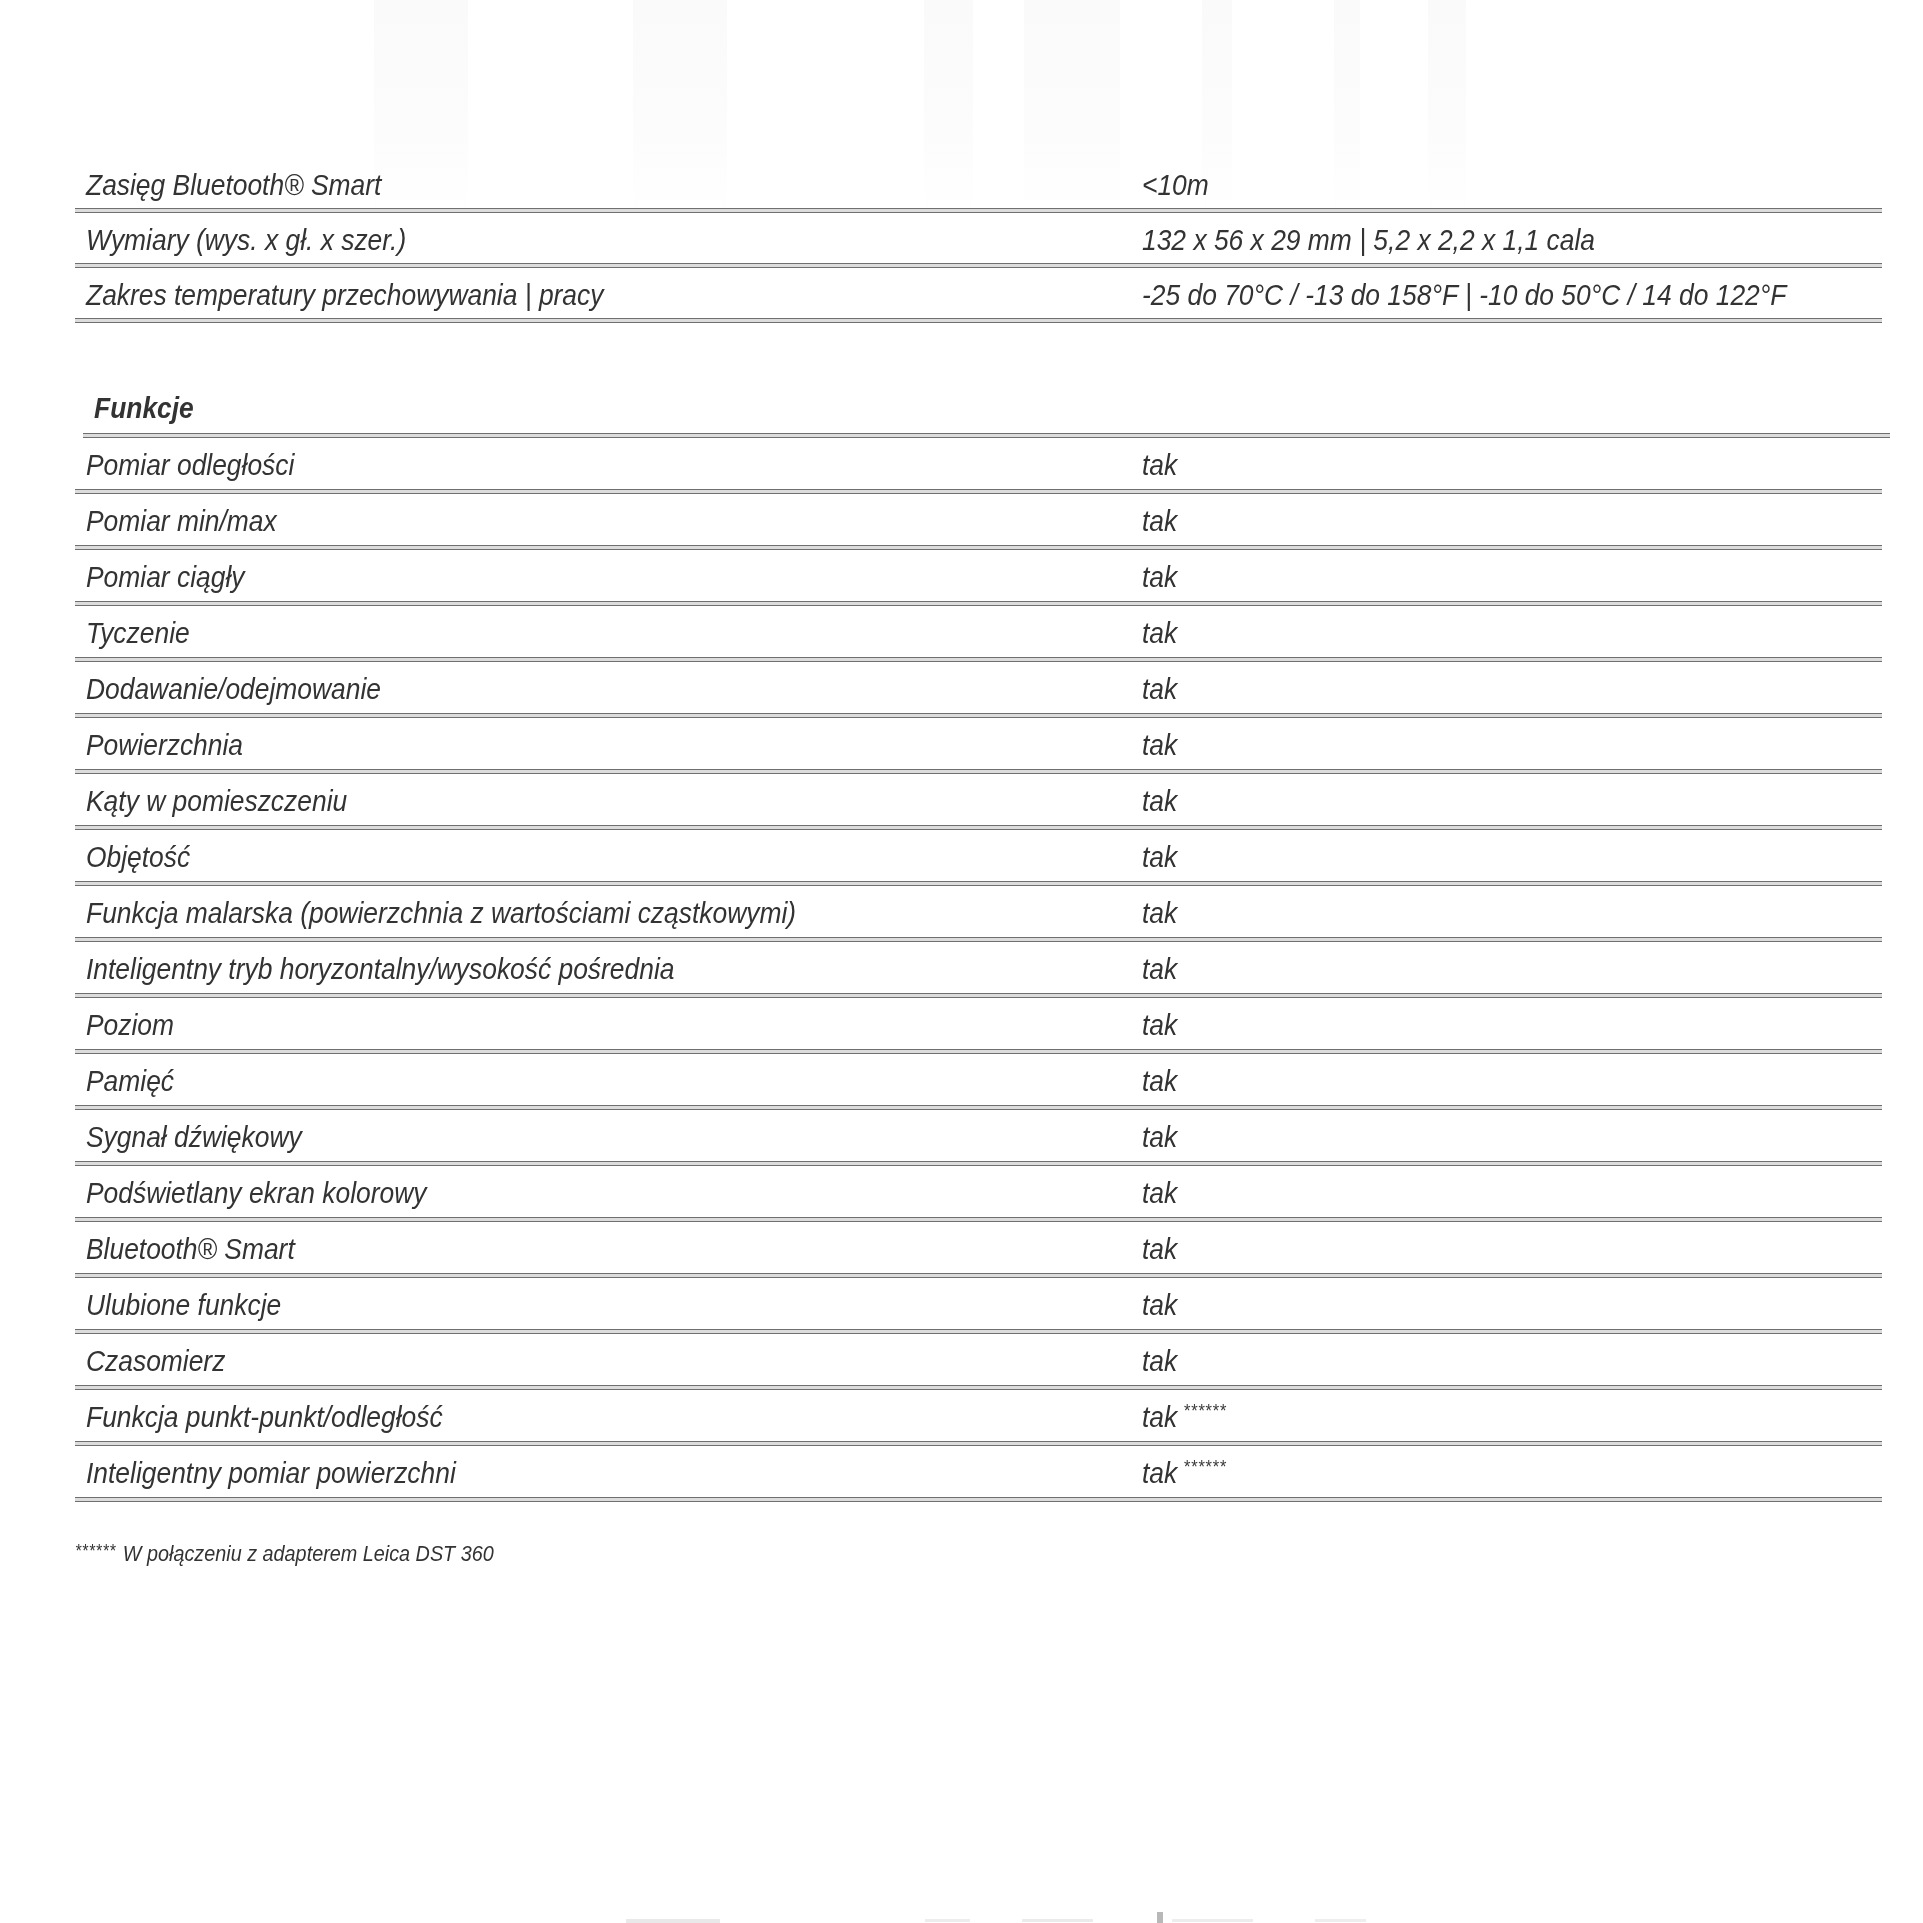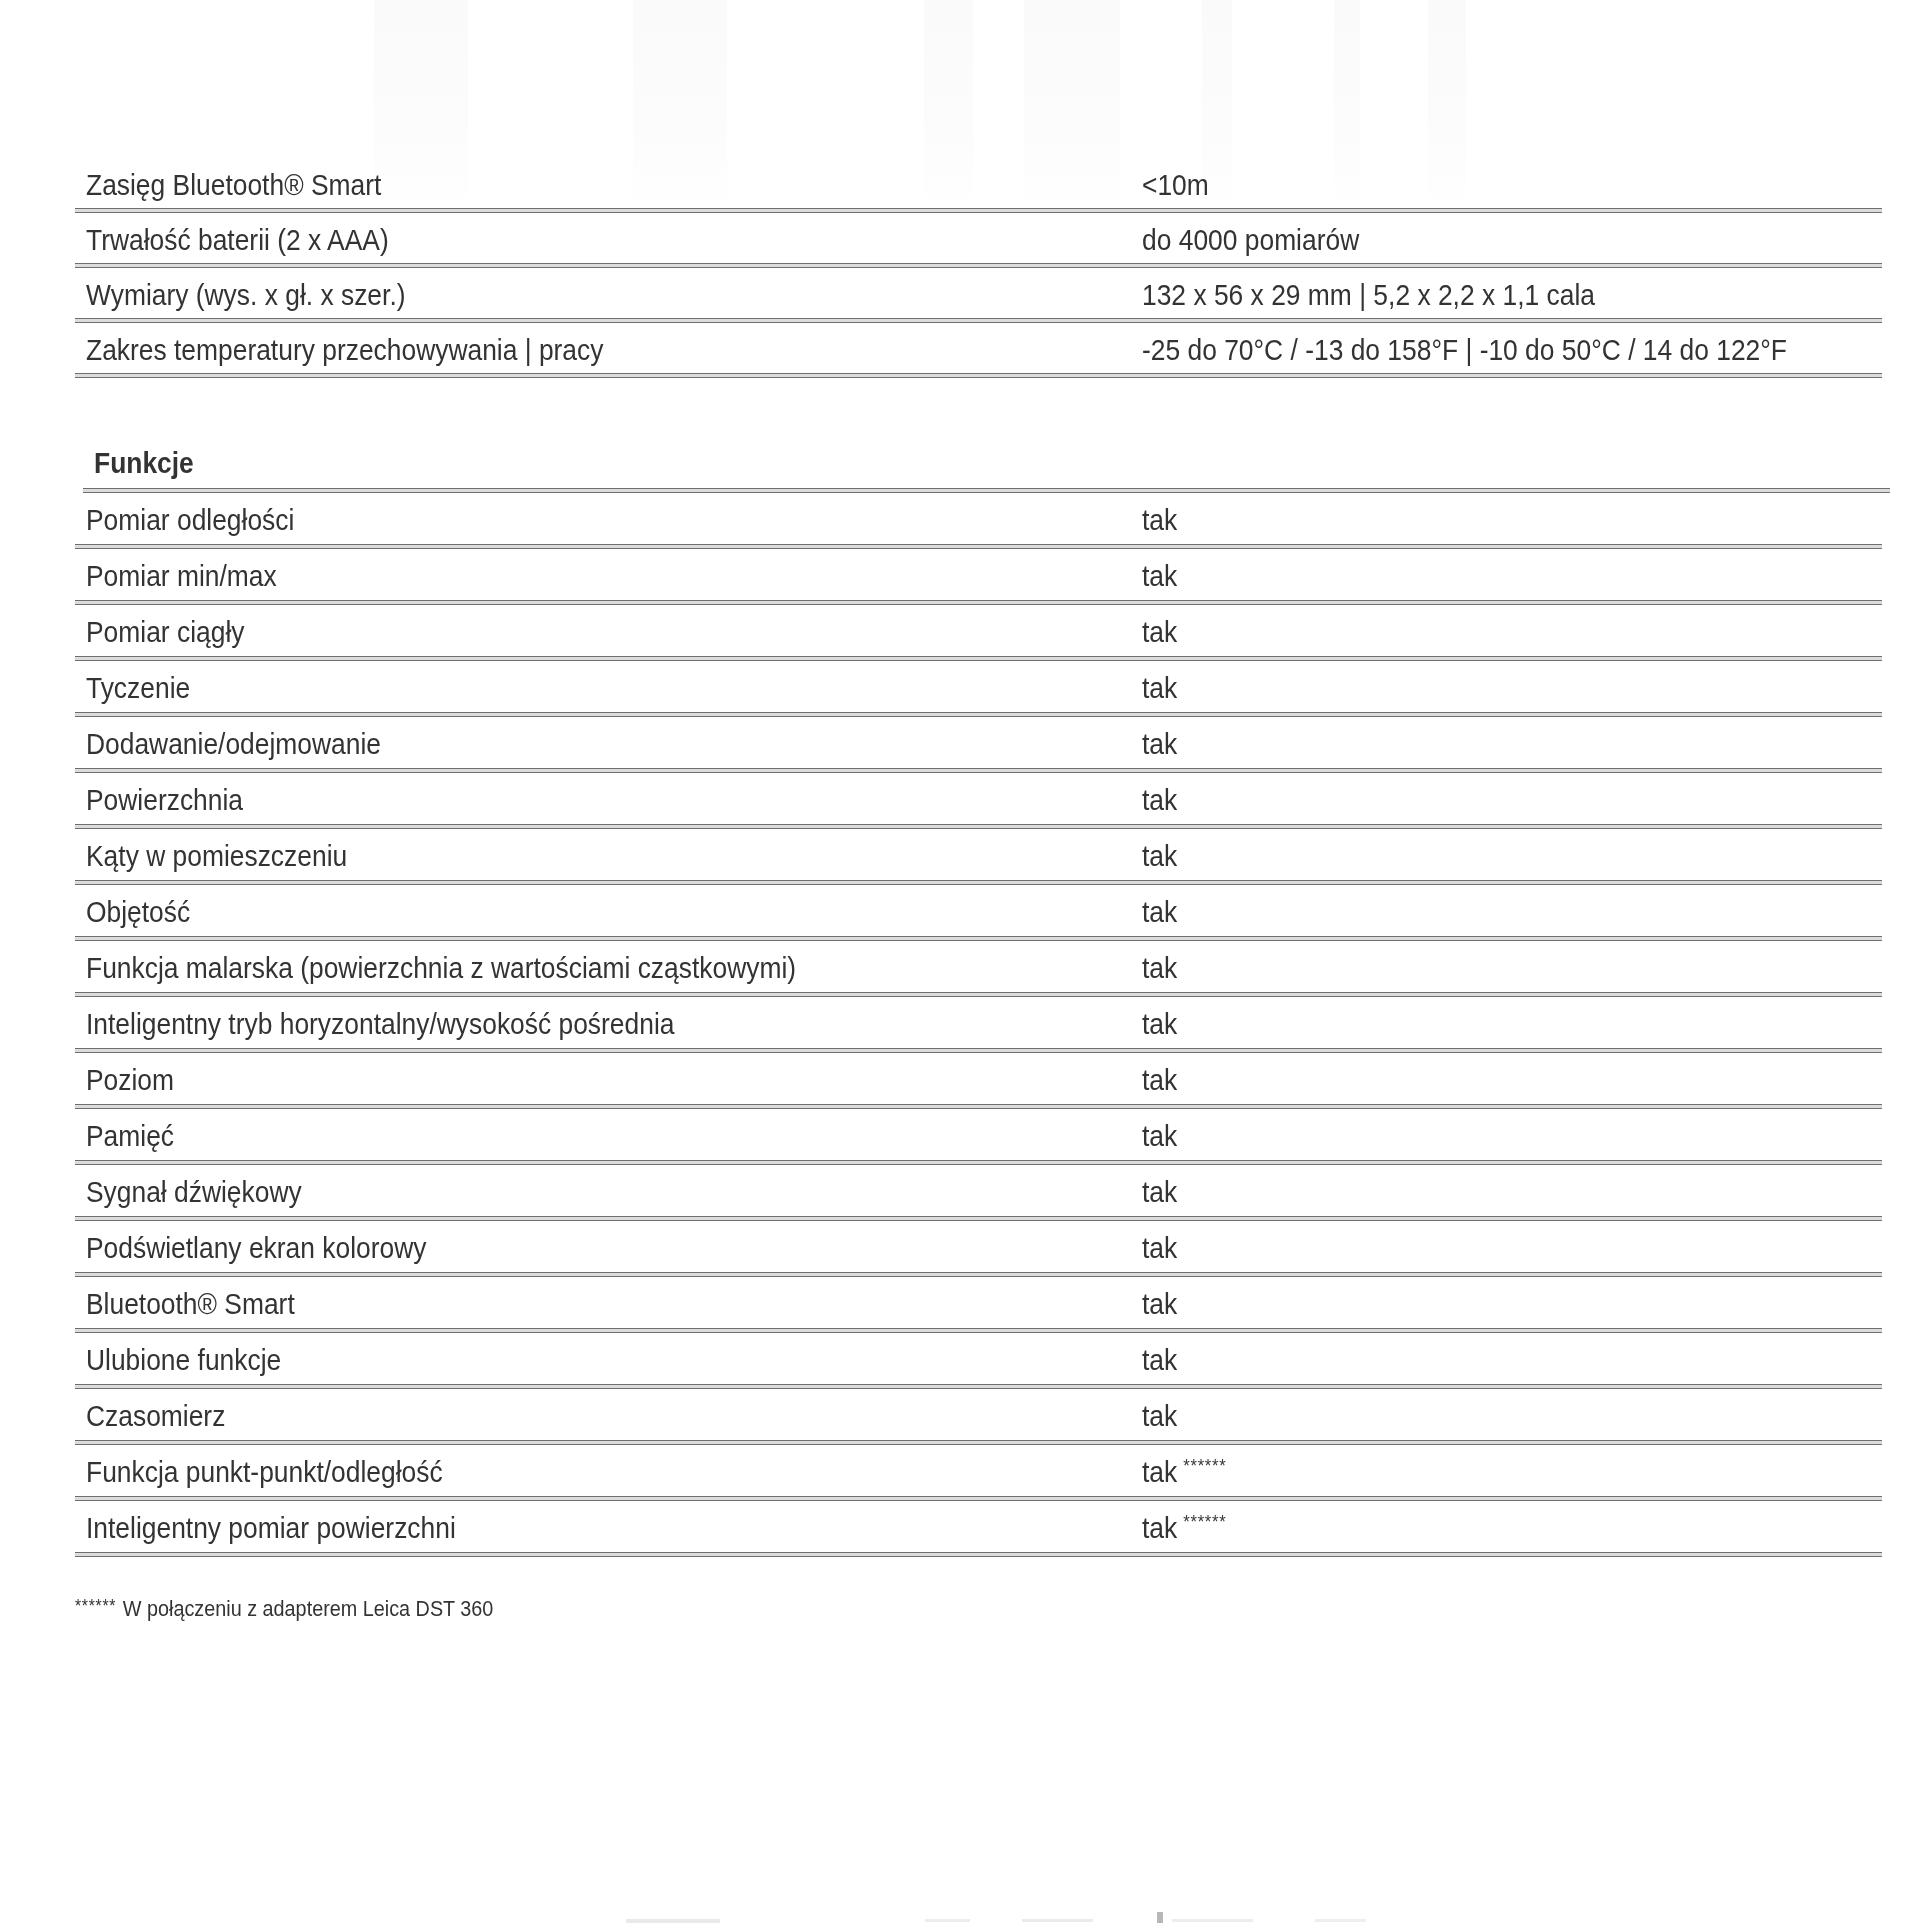--- a/index.html
+++ b/index.html
@@ -20,20 +20,21 @@
     top: 0;
     height: 218px;
     background: linear-gradient(to bottom, #fafafa 0%, #fcfcfc 60%, rgba(255,255,255,0) 100%);
     pointer-events: none;
   }
   #content {
     position: absolute;
     top: 158px;
     left: 0;
     width: 1744px;
+    font-style: italic;
   }
   .row {
     position: relative;
     height: 55px;
   }
   .func-rows .row {
     height: 56px;
     padding-left: 28px;
   }
   .header-row {
@@ -106,25 +107,20 @@
 
 <div id="content">
 
   <div id="spec-rows" class="spec-rows">
       <div class="row">
         <span class="cell label">Zasięg Bluetooth® Smart</span>
         <span class="cell value"><span>&lt;10m</span><span class="note"></span></span>
         <div class="divider"></div>
       </div>
       <div class="row">
-        <span class="cell label">Trwałość baterii (2 x AAA)</span>
-        <span class="cell value"><span>do 4000 pomiarów</span><span class="note"></span></span>
-        <div class="divider"></div>
-      </div>
-      <div class="row">
         <span class="cell label">Wymiary (wys. x gł. x szer.)</span>
         <span class="cell value"><span>132 x 56 x 29 mm | 5,2 x 2,2 x 1,1 cala</span><span class="note"></span></span>
         <div class="divider"></div>
       </div>
       <div class="row">
         <span class="cell label">Zakres temperatury przechowywania | pracy</span>
         <span class="cell value"><span>-25 do 70°C / -13 do 158°F | -10 do 50°C / 14 do 122°F</span><span class="note"></span></span>
         <div class="divider"></div>
       </div>
     </div>

